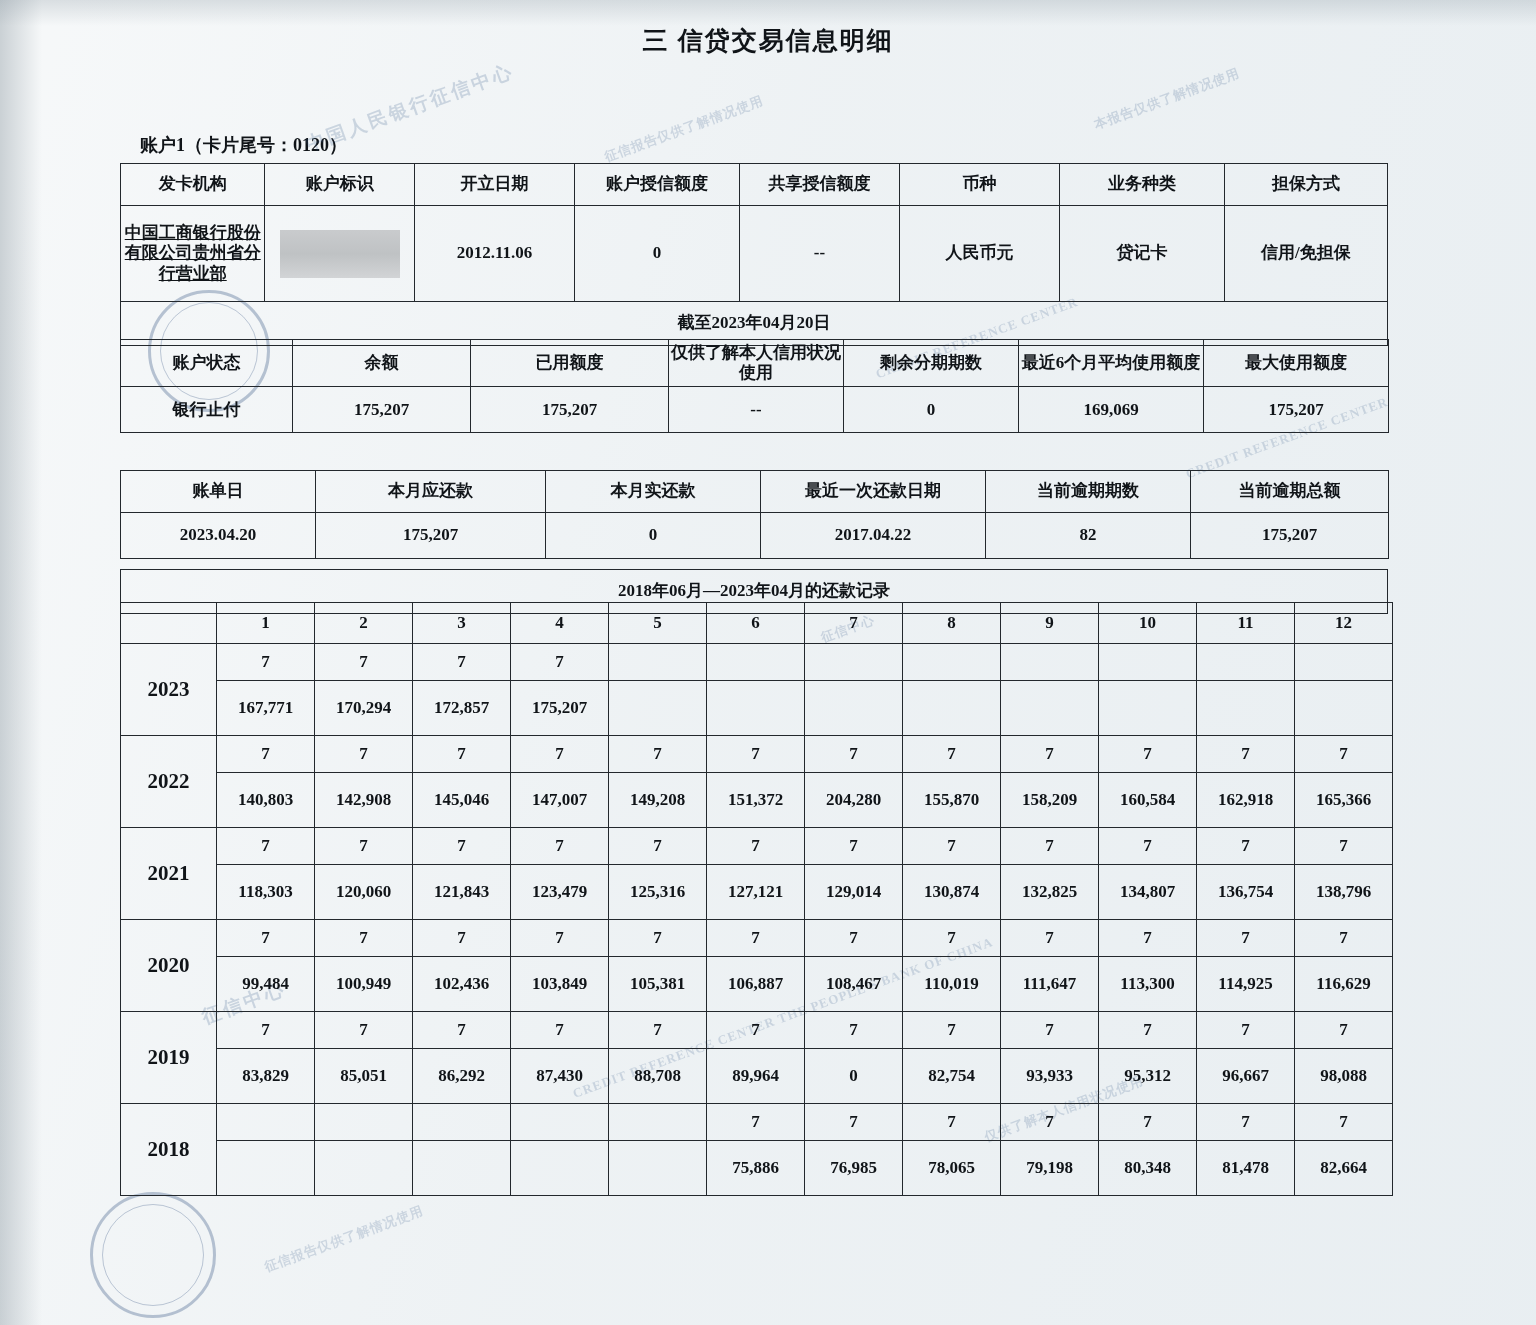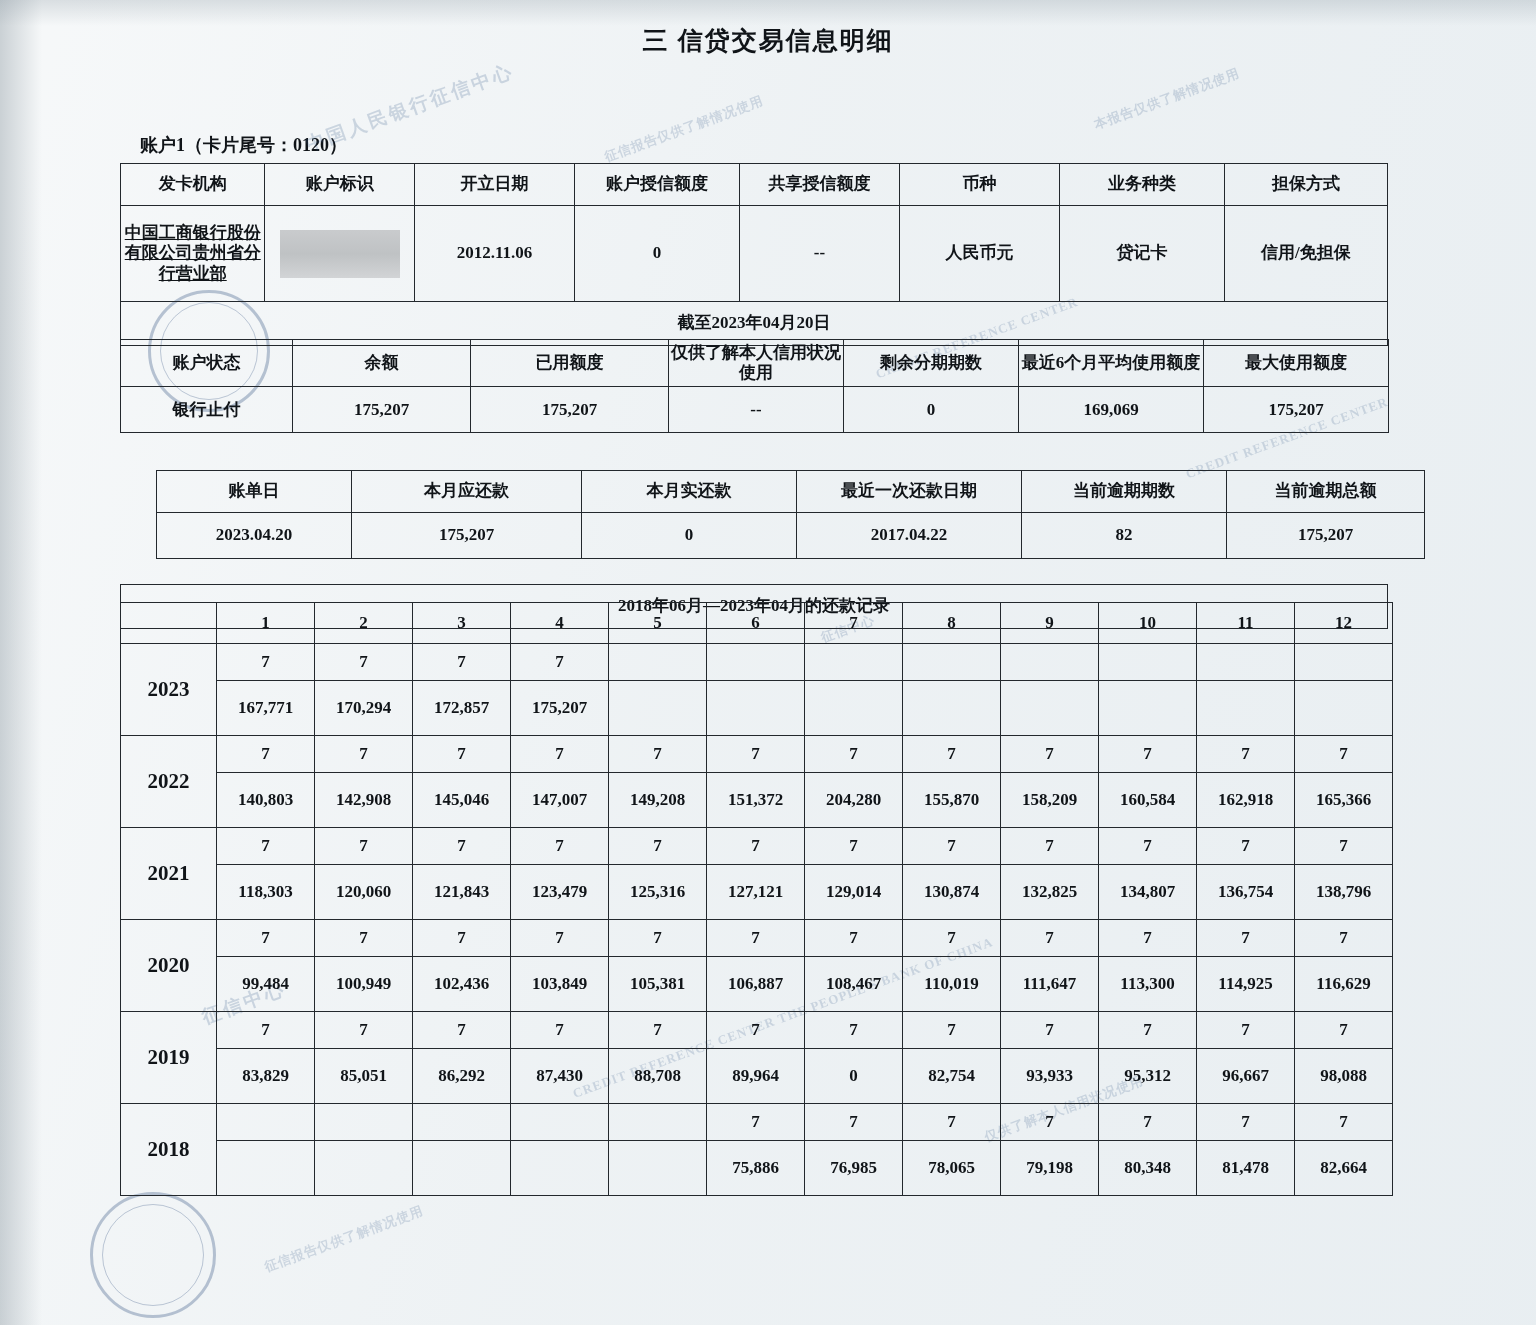--- a/index.html
+++ b/index.html
@@ -252,21 +252,21 @@
         <td>175,207</td>
         <td>175,207</td>
         <td>--</td>
         <td>0</td>
         <td>169,069</td>
         <td>175,207</td>
       </tr>
     </tbody>
   </table>
 
-  <table class="main" style="top:470px;margin-left:36px;">
+  <table class="main" style="top:470px;">
     <colgroup>
       <col style="width:195px">
         <col style="width:230px">
         <col style="width:215px">
       <col style="width:225px">
         <col style="width:205px">
         <col style="width:198px">
     </colgroup>
     <tbody>
       <tr class="hdr">
@@ -281,21 +281,21 @@
         <td>2023.04.20</td>
         <td>175,207</td>
         <td>0</td>
         <td>2017.04.22</td>
         <td>82</td>
         <td>175,207</td>
       </tr>
     </tbody>
   </table>
 
-  <table class="main" style="top:584px;">
+  <table class="main" style="top:569px;">
     <tbody>
       <tr class="wide-note">
         <td>2018年06月—2023年04月的还款记录</td>
       </tr>
     </tbody>
   </table>
 
   <table class="rec" id="record-table">
     <colgroup>
       <col style="width:96px">

